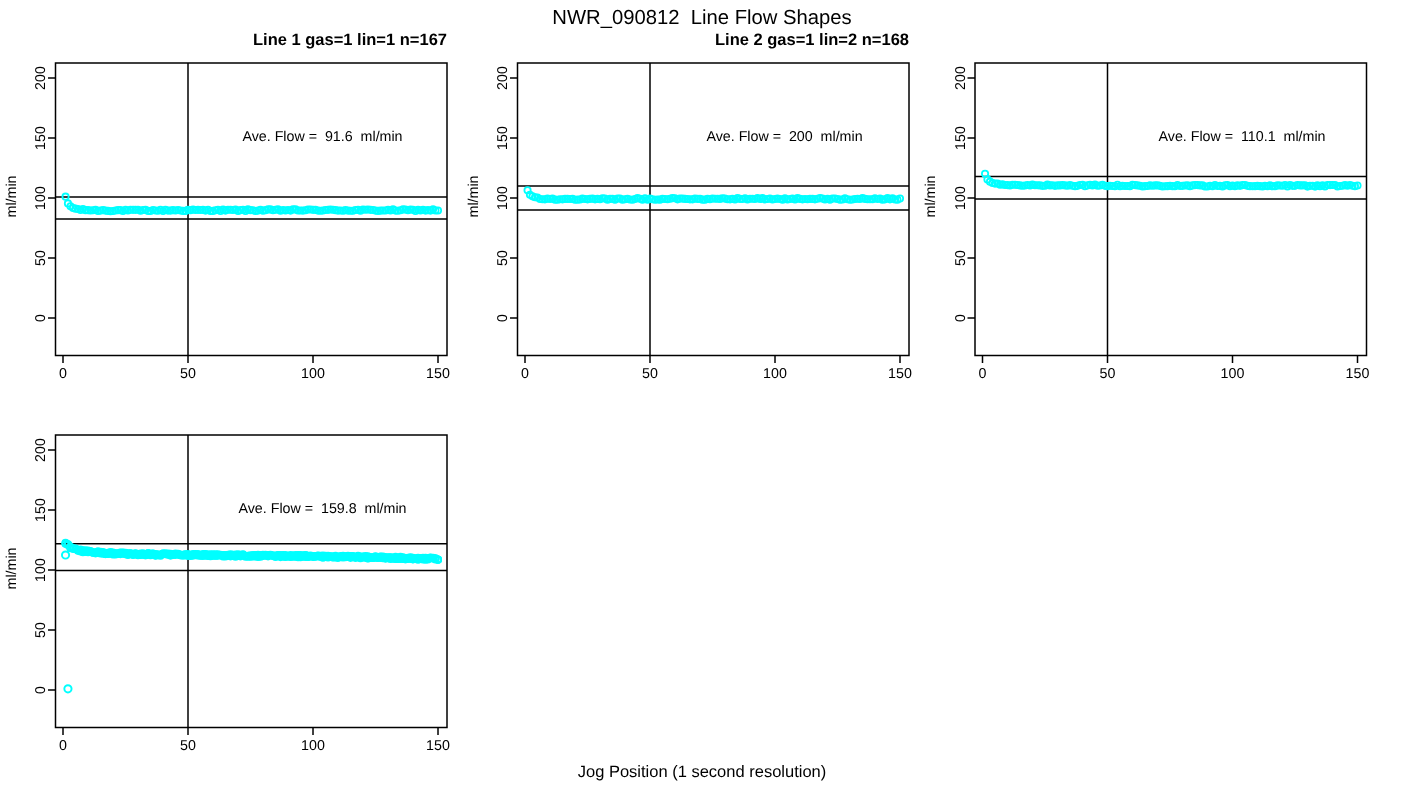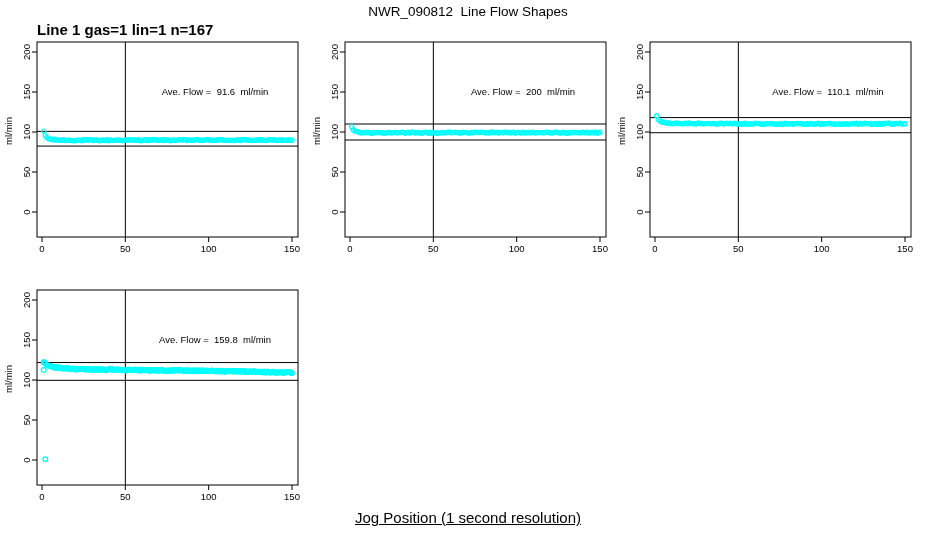--- a/index.html
+++ b/index.html
@@ -1,25 +1,25 @@
 <!DOCTYPE html>
 <html><head>
 <meta charset="utf-8">
 <style>
   html,body{margin:0;padding:0;background:#ffffff;}
   body{position:relative;width:936px;height:540px;overflow:hidden;
        font-family:"Liberation Sans",sans-serif;color:#000;}
   .main-title{position:absolute;top:4px;left:0;width:936px;text-align:center;
        font-size:13.5px;white-space:pre;}
   .x-label{position:absolute;top:509px;left:0;width:936px;text-align:center;
-       font-size:15px;text-decoration:underline;}
+       font-size:11px;}
   .panel{position:absolute;width:310px;height:240px;}
   .panel svg{position:absolute;left:0;top:0;}
-  .ptitle{position:absolute;left:37px;top:3px;width:261px;text-align:left;
-       font-weight:bold;font-size:15px;white-space:pre;}
+  .ptitle{position:absolute;left:37px;top:3px;width:261px;text-align:right;
+       font-weight:bold;font-size:11px;white-space:pre;}
   .annot{position:absolute;left:215px;top:68px;transform:translateX(-50%);
        font-size:9.5px;white-space:pre;}
   .ylab{position:absolute;left:8px;top:113px;
        transform:translate(-50%,-50%) rotate(-90deg);font-size:9.5px;}
 </style>
 </head>
 <body>
 
 <div class="main-title">NWR_090812  Line Flow Shapes</div>
 
@@ -375,20 +375,21 @@
         <circle cx="280.3" cy="115.1" r="2.1" fill="none" stroke="#00ffff" stroke-width="1.2"></circle>
         <circle cx="282.0" cy="114.9" r="2.1" fill="none" stroke="#00ffff" stroke-width="1.2"></circle>
         <circle cx="283.7" cy="114.1" r="2.1" fill="none" stroke="#00ffff" stroke-width="1.2"></circle>
         <circle cx="285.3" cy="114.9" r="2.1" fill="none" stroke="#00ffff" stroke-width="1.2"></circle>
         <circle cx="287.0" cy="114.2" r="2.1" fill="none" stroke="#00ffff" stroke-width="1.2"></circle>
         <circle cx="288.7" cy="115.0" r="2.1" fill="none" stroke="#00ffff" stroke-width="1.2"></circle>
         <circle cx="290.3" cy="115.1" r="2.1" fill="none" stroke="#00ffff" stroke-width="1.2"></circle>
         <circle cx="292.0" cy="114.3" r="2.1" fill="none" stroke="#00ffff" stroke-width="1.2"></circle>
       </g>
     </svg>
+  <div class="ptitle">Line 2 gas=1 lin=2 n=168</div>
   <div class="annot">Ave. Flow =  200  ml/min</div>
   <div class="ylab">ml/min</div>
 </div>
 
 <div class="panel" style="left:613px;top:18px">
   <svg width="310" height="240">
       <rect x="37" y="24" width="261" height="195" fill="none" stroke="#000000" stroke-width="1"></rect>
       <line x1="125.33500000000001" y1="24" x2="125.33500000000001" y2="219" stroke="#000000" stroke-width="1"></line>
       <line x1="37" y1="99.6" x2="298" y2="99.6" stroke="#000000" stroke-width="1"></line>
       <line x1="37" y1="114.72" x2="298" y2="114.72" stroke="#000000" stroke-width="1"></line>

